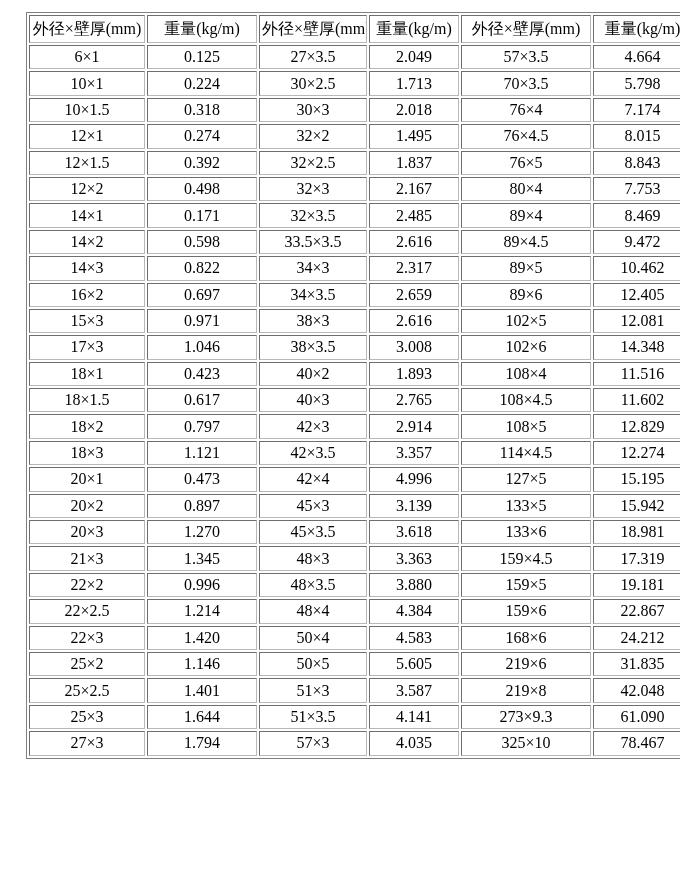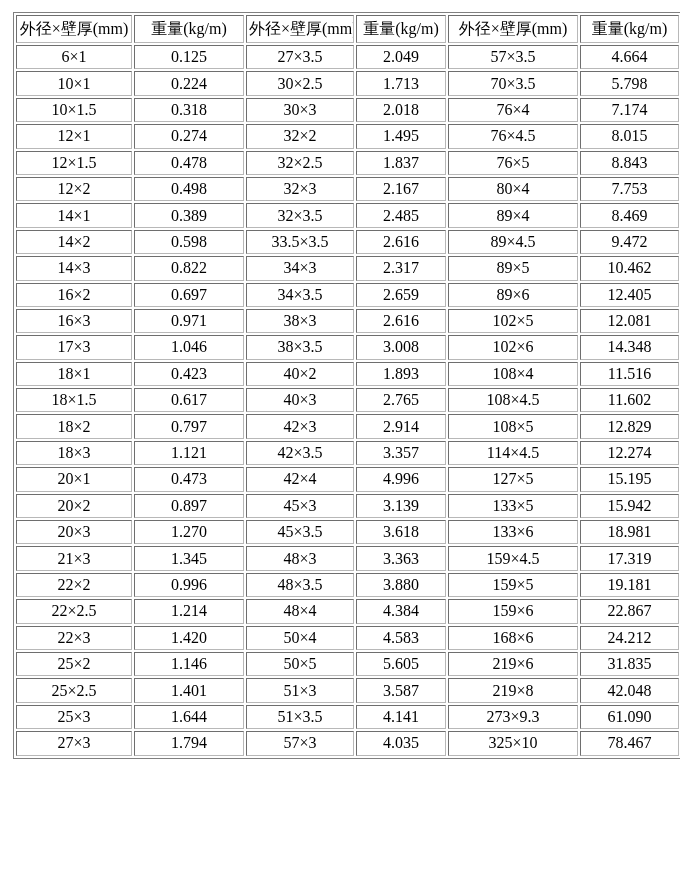--- a/index.html
+++ b/index.html
@@ -4,21 +4,21 @@
 <style>
   html, body {
     margin: 0;
     padding: 0;
     background: #ffffff;
     width: 680px;
     height: 875px;
     font-family: "Liberation Serif", "DejaVu Serif", serif;
   }
   .page {
-    padding: 12px 13px;
+    padding: 12px 26px;
   }
   table.spec-table {
     border-collapse: separate;
     border-spacing: 2px;
     border: 1px solid #808080;
     background: #ffffff;
     width: 653px;
     table-layout: fixed;
   }
   table.spec-table th,
@@ -102,37 +102,37 @@
         <tr>
           <td>12×1</td>
           <td>0.274</td>
           <td>32×2</td>
           <td>1.495</td>
           <td>76×4.5</td>
           <td>8.015</td>
         </tr>
         <tr>
           <td>12×1.5</td>
-          <td>0.478</td>
+          <td>0.392</td>
           <td>32×2.5</td>
           <td>1.837</td>
           <td>76×5</td>
           <td>8.843</td>
         </tr>
         <tr>
           <td>12×2</td>
           <td>0.498</td>
           <td>32×3</td>
           <td>2.167</td>
           <td>80×4</td>
           <td>7.753</td>
         </tr>
         <tr>
           <td>14×1</td>
-          <td>0.389</td>
+          <td>0.171</td>
           <td>32×3.5</td>
           <td>2.485</td>
           <td>89×4</td>
           <td>8.469</td>
         </tr>
         <tr>
           <td>14×2</td>
           <td>0.598</td>
           <td>33.5×3.5</td>
           <td>2.616</td>
@@ -149,21 +149,21 @@
         </tr>
         <tr>
           <td>16×2</td>
           <td>0.697</td>
           <td>34×3.5</td>
           <td>2.659</td>
           <td>89×6</td>
           <td>12.405</td>
         </tr>
         <tr>
-          <td>16×3</td>
+          <td>15×3</td>
           <td>0.971</td>
           <td>38×3</td>
           <td>2.616</td>
           <td>102×5</td>
           <td>12.081</td>
         </tr>
         <tr>
           <td>17×3</td>
           <td>1.046</td>
           <td>38×3.5</td>

